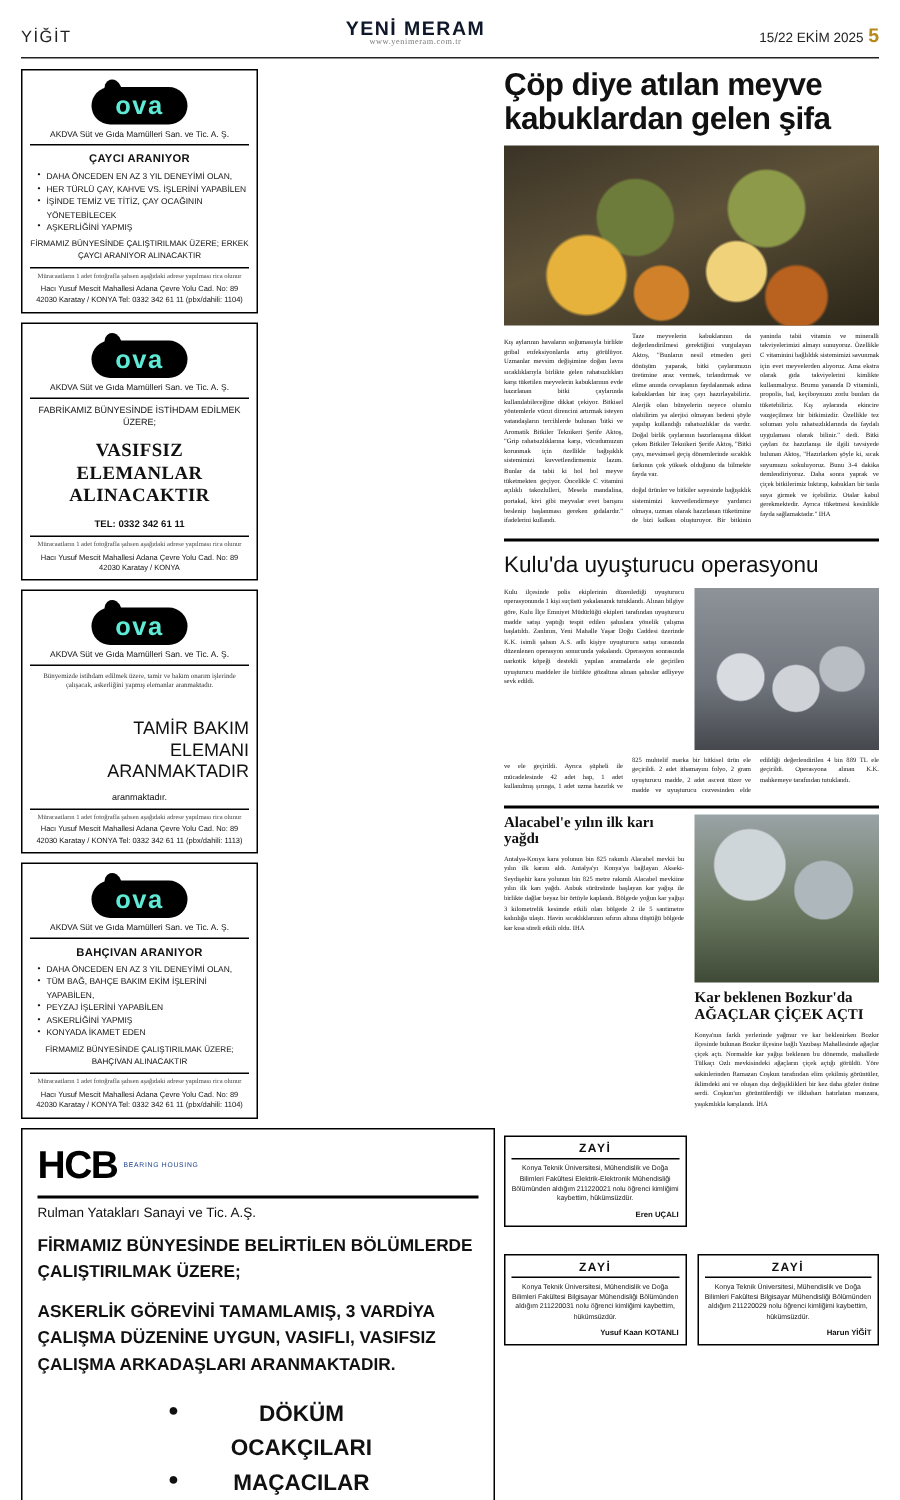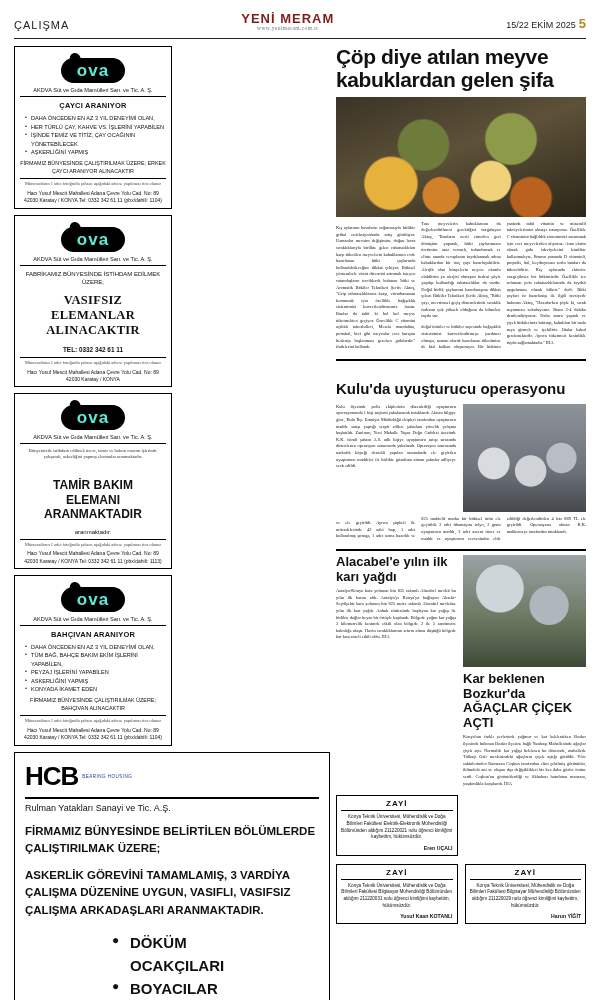--- a/index.html
+++ b/index.html
@@ -11,21 +11,21 @@
     color:#111;
     position:relative;
     overflow:hidden;
   }
   .page { width:600px; height:1000px; position:relative; padding:12px 14px 10px 14px; }
 
   
   .masthead { display:flex; align-items:flex-end; justify-content:space-between; padding-bottom:4px; }
   .mh-left { font-family:"Liberation Sans", sans-serif; font-size:11px; letter-spacing:1px; color:#222; }
   .mh-center { text-align:center; line-height:1.05; }
-  .mh-title { font-family:"Liberation Sans", sans-serif; font-weight:bold; font-size:13px; letter-spacing:1px; color:#7f1d1d; }
+  .mh-title { font-family:"Liberation Sans", sans-serif; font-weight:bold; font-size:13px; letter-spacing:1px; color:#0f172a; }
   .mh-url { font-size:5.5px; color:#777; letter-spacing:.4px; }
   .mh-right { font-family:"Liberation Sans", sans-serif; font-size:9px; color:#222; }
   .mh-right .pg { font-size:13px; font-weight:bold; color:#b8891f; margin-left:3px; }
   .mh-rule { height:1px; background:#222; margin-top:3px; }
 
   
   .cols { display:flex; gap:6px; margin-top:7px; }
   .colL { width:322px; }
   .colR { width:250px; }
 
@@ -39,41 +39,41 @@
     font-weight:bold; font-size:17px; letter-spacing:1px; position:relative;
   }
   .ova:before {
     content:""; position:absolute; left:8px; top:-5px; width:11px; height:8px;
     background:#000; border-radius:50% 50% 0 0 / 80% 80% 0 0; transform:rotate(-18deg);
   }
   .ad-company { font-family:"Liberation Sans", sans-serif; font-size:5.6px; text-align:center; border-bottom:1px solid #000; padding-bottom:3px; margin-bottom:4px; }
   .ad-head { font-family:"Liberation Sans", sans-serif; font-weight:bold; font-size:7.5px; text-align:center; margin:3px 0 4px 0; letter-spacing:.2px; }
   .ad-sub { font-family:"Liberation Sans", sans-serif; font-size:6px; text-align:center; line-height:1.35; margin-bottom:3px; }
   .ad-big { font-family:Liberation Serif, serif; font-weight:bold; font-size:12.5px; text-align:center; line-height:1.2; margin:7px 0 8px 0; letter-spacing:.3px; }
-  .ad-big2 { font-family:"Liberation Sans", sans-serif; font-weight:bold; font-size:12px; text-align:center; line-height:1.2; margin:18px 0 6px 0; }
+  .ad-big2 { font-family:"Liberation Sans", sans-serif; font-weight:normal; font-size:12px; text-align:right; line-height:1.2; margin:18px 0 6px 0; }
   .ad-list { font-family:"Liberation Sans", sans-serif; font-size:5.6px; line-height:1.5; padding-left:5px; margin:2px 0 4px 0; }
   .ad-list li { list-style:none; position:relative; padding-left:6px; }
   .ad-list li:before { content:"•"; position:absolute; left:0; top:-1px; }
   .ad-note { font-family:"Liberation Sans", sans-serif; font-size:5.4px; line-height:1.4; text-align:center; margin:3px 0; }
   .ad-tel { font-family:"Liberation Sans", sans-serif; font-weight:bold; font-size:6.4px; text-align:center; margin:2px 0 4px 0; }
   .ad-fine { font-size:4.4px; color:#444; text-align:center; line-height:1.3; border-top:1px solid #000; padding-top:2px; margin-top:3px; }
   .ad-addr { font-family:"Liberation Sans", sans-serif; font-size:5px; text-align:center; line-height:1.45; margin-top:3px; }
   .ad-small-italic { font-size:4.6px; text-align:center; line-height:1.35; color:#333; margin:2px 0 1px; }
 
   
   .hb { border:1px solid #000; margin-top:6px; padding:8px 10px 10px 10px; }
   .hb-top { display:flex; align-items:center; justify-content:space-between; border-bottom:2px solid #000; padding-bottom:5px; }
   .hb-word { font-family:"Liberation Serif", serif; font-size:30px; letter-spacing:1px; font-style:normal; }
   .hb-mark { display:flex; align-items:center; gap:4px; }
   .hb-hcb { font-family:"Liberation Sans", sans-serif; font-weight:bold; font-size:26px; color:#000000; letter-spacing:-1px; }
   .hb-hcb-sub { font-size:4.5px; color:#1b3f8b; letter-spacing:.5px; font-family:"Liberation Sans", sans-serif; }
   .hb-sub { font-family:"Liberation Sans", sans-serif; font-size:9px; margin-top:4px; }
   .hb-body { text-align:left; font-family:"Liberation Sans", sans-serif; font-weight:bold; font-size:11.5px; line-height:1.5; margin-top:10px; }
   .hb-jobs { margin:12px auto 6px auto; width:200px; }
-  .hb-jobs li { list-style:none; font-family:"Liberation Sans", sans-serif; font-weight:bold; font-size:15px; line-height:1.55; position:relative; padding-left:18px; }
+  .hb-jobs li { list-style:none; font-family:"Liberation Sans", sans-serif; font-weight:bold; font-size:15px; line-height:1.55; position:relative; padding-left:18px;text-align:center; }
   .hb-jobs li:before { content:"●"; position:absolute; left:0; top:0; font-size:12px; }
 
   
   .news-h1 { font-family:"Liberation Sans", sans-serif; font-weight:bold; font-size:21px; line-height:1.08; letter-spacing:-.4px; margin:0 0 5px 0; }
   .photo { width:100%; position:relative; overflow:hidden; border:0; }
   .ph1 { height:120px; background:
         radial-gradient(circle at 22% 72%, #e6b23c 0 12%, transparent 13%),
         radial-gradient(circle at 42% 82%, #d0812a 0 10%, transparent 11%),
         radial-gradient(circle at 62% 70%, #f0d27a 0 11%, transparent 12%),
         radial-gradient(circle at 78% 84%, #b9611f 0 9%, transparent 10%),
@@ -84,42 +84,42 @@
         radial-gradient(circle at 25% 55%, #d8dbe0 0 14%, transparent 15%),
         radial-gradient(circle at 55% 62%, #cfd3d8 0 16%, transparent 17%),
         radial-gradient(circle at 80% 50%, #b9bec5 0 13%, transparent 14%),
         linear-gradient(180deg,#8e9299 0%, #6f747c 60%, #45484d 100%); }
   .ph3 { height:112px; background:
         radial-gradient(circle at 30% 30%, #cfd6d9 0 20%, transparent 21%),
         radial-gradient(circle at 70% 45%, #aeb7bb 0 18%, transparent 19%),
         linear-gradient(180deg,#9aa3a6 0%, #6c7a63 55%, #3f4a36 100%); }
   .body-cols3 { column-count:3; column-gap:6px; font-size:4.4px; line-height:1.5; text-align:justify; margin-top:4px; }
   .body-cols1 { font-size:4.4px; line-height:1.5; text-align:justify; }
-  .news-h2 { font-family:"Liberation Sans", sans-serif; font-weight:bold; font-size:15px; line-height:1.1; margin:20px 0 4px 0; }
-  .news-h3 { font-family:Liberation Sans, sans-serif; font-weight:bold; font-size:13px; line-height:1.12; margin:0 0 4px 0; }
+  .news-h2 { font-family:"Liberation Sans", sans-serif; font-weight:normal; font-size:15px; line-height:1.1; margin:8px 0 4px 0; }
+  .news-h3 { font-family:Liberation Serif, serif; font-weight:bold; font-size:10px; line-height:1.12; margin:0 0 4px 0; }
   .rule-top { border-top:2px solid #000; margin:7px 0 4px 0; }
 
   .two-up { display:flex; gap:7px; margin-top:6px; }
   .two-up .cL { width:120px; }
   .two-up .cR { width:123px; }
 
   
-  .zayi-row { display:flex; gap:7px; margin-top:8px; }
+  .zayi-row { display:flex; gap:7px; margin-top:18px; }
   .zayi { width:121.5px; border:1px solid #000; padding:3px 4px 4px 4px; }
   .zayi-title { font-family:"Liberation Sans", sans-serif; font-weight:bold; font-size:8px; text-align:center; border-bottom:1px solid #000; padding-bottom:2px; margin-bottom:3px; letter-spacing:1px; }
   .zayi-body { font-family:"Liberation Sans", sans-serif; font-size:4.6px; line-height:1.45; text-align:center; }
   .zayi-name { font-family:"Liberation Sans", sans-serif; font-weight:bold; font-size:5.2px; text-align:right; margin-top:4px; }
 </style>
 </head>
 <body>
 
 <div class="page">
 
   <div class="masthead">
-    <div class="mh-left">ÇALIŞMA</div>
+    <div class="mh-left">YİĞİT</div>
     <div class="mh-center">
       <div class="mh-title">YENİ MERAM</div>
       <div class="mh-url">www.yenimeram.com.tr</div>
     </div>
     <div class="mh-right">
       <span>15/22 EKİM 2025</span><span class="pg">5</span>
     </div>
   </div>
   <div class="mh-rule"></div>
 
@@ -199,21 +199,20 @@
           <div class="hb-mark">
             <span class="hb-hcb">HCB</span>
             <span class="hb-hcb-sub">BEARING HOUSING</span>
           </div>
         </div>
         <div class="hb-sub">Rulman Yatakları Sanayi ve Tic. A.Ş.</div>
         <div class="hb-body">FİRMAMIZ  BÜNYESİNDE BELİRTİLEN BÖLÜMLERDE ÇALIŞTIRILMAK ÜZERE;</div>
         <div class="hb-body">ASKERLİK GÖREVİNİ TAMAMLAMIŞ, 3 VARDİYA ÇALIŞMA DÜZENİNE UYGUN, VASIFLI, VASIFSIZ ÇALIŞMA ARKADAŞLARI ARANMAKTADIR.</div>
         <ul class="hb-jobs">
           <li>DÖKÜM OCAKÇILARI</li>
-          <li>BOYACILAR</li>
           <li>MAÇACILAR</li>
 
         </ul>
 
       </div>
 
     </div>
 
     <div class="colR">
 

